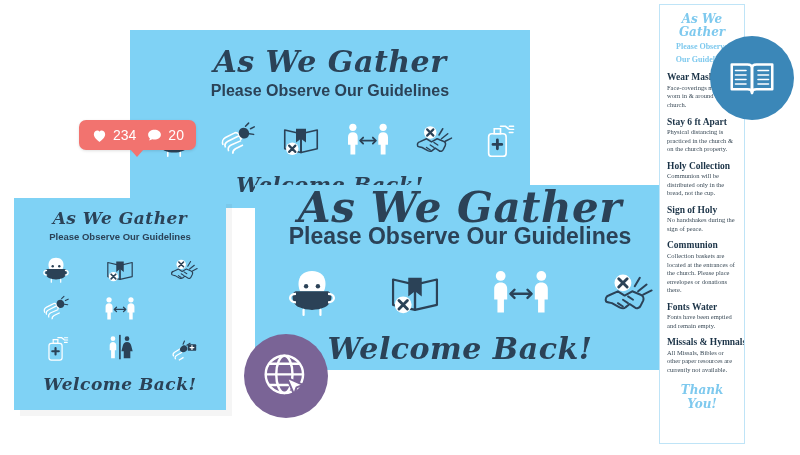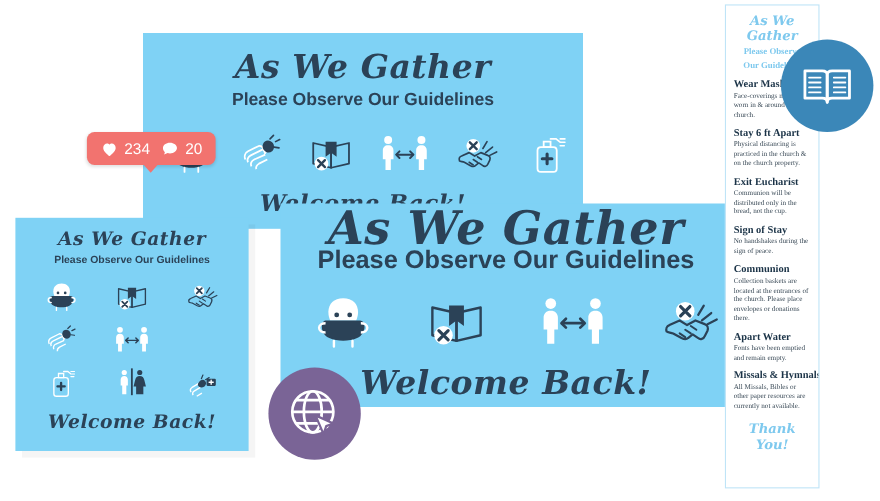--- a/index.html
+++ b/index.html
@@ -282,33 +282,33 @@
 
     <div class="sec">
       <h4>Wear Masks</h4>
       <p>Face-coverings must be worn in &amp; around the church.</p>
     </div>
     <div class="sec">
       <h4>Stay 6 ft Apart</h4>
       <p>Physical distancing is practiced in the church &amp; on the church property.</p>
     </div>
     <div class="sec">
-      <h4>Exit Eucharist</h4>
+      <h4>Holy Collection</h4>
       <p>Communion will be distributed only in the bread, not the cup.</p>
     </div>
     <div class="sec">
-      <h4>Sign of Stay</h4>
+      <h4>Sign of Holy</h4>
       <p>No handshakes during the sign of peace.</p>
     </div>
     <div class="sec">
       <h4>Communion</h4>
       <p>Collection baskets are located at the entrances of the church. Please place envelopes or donations there.</p>
     </div>
     <div class="sec">
-      <h4>Apart Water</h4>
+      <h4>Fonts Water</h4>
       <p>Fonts have been emptied and remain empty.</p>
     </div>
     <div class="sec">
       <h4>Missals &amp; Hymnals</h4>
       <p>All Missals, Bibles or other paper resources are currently not available.</p>
     </div>
 
     <div class="f-thanks">Thank You!</div>
   </div>
 

